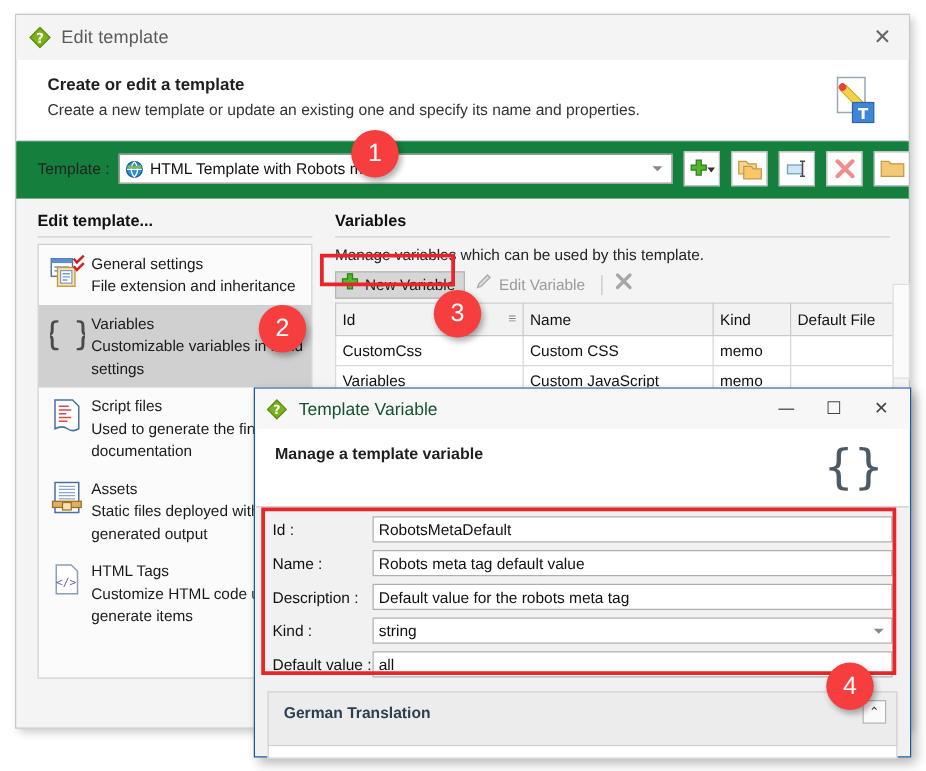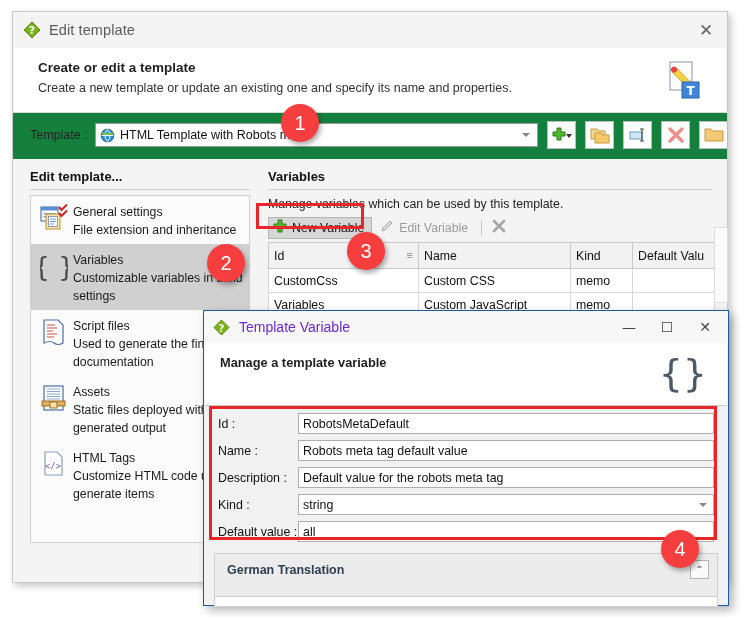--- a/index.html
+++ b/index.html
@@ -118,21 +118,21 @@
   .sort-glyph { float: right; color: #888; font-size: 11px; line-height: 13px; }
 
   
   .dialog {
     position: absolute; left: 203px; top: 310px; width: 526px; height: 296px;
     background: #f1f1f1; border: 1px solid #1b5a9e; box-sizing: border-box;
     box-shadow: 4px 4px 9px rgba(0,0,0,0.3);
   }
   .dlg-title { position: absolute; left: 0; top: 0; right: 0; height: 32px; background: #f7f7f7; display: flex; align-items: center; }
   .dlg-title .d-icon { margin-left: 9px; width: 17px; height: 17px; position: relative; }
-  .dlg-title-text { margin-left: 9px; font-size: 14px; color: #6d28d9; }
+  .dlg-title-text { margin-left: 9px; font-size: 14px; color: #14532d; }
   .dlg-btns { position: absolute; right: 4px; top: 0; height: 32px; display: flex; align-items: center; }
   .dlg-btn { width: 38px; height: 30px; display: flex; align-items: center; justify-content: center; color: #444; font-size: 14px; cursor: pointer; font-family: "DejaVu Sans", sans-serif; }
   .dlg-head {
     position: absolute; left: 1px; top: 32px; right: 1px; height: 62px;
     background: #ffffff; border-bottom: 1px solid #c8c8c8;
   }
   .dlg-h1 { position: absolute; left: 15px; top: 12px; font-size: 12.8px; font-weight: bold; color: #1f1f1f; }
   .dlg-h2 { position: absolute; left: 15px; top: 31px; font-size: 12.5px; color: #333; }
   .dlg-braces { position: absolute; right: 22px; top: 8px; font-size: 38px; color: #4c5a66; font-family: "DejaVu Sans", sans-serif; line-height: 44px; letter-spacing: -2px; }
 
@@ -377,21 +377,21 @@
               <col style="width:82px">
             </colgroup>
           <thead>
             <tr>
               <th>
                 <span>Id</span>
                 <span class="sort-glyph">≡</span>
               </th>
               <th>Name</th>
               <th>Kind</th>
-              <th>Default Valu</th>
+              <th>Default File</th>
             </tr>
           </thead>
           <tbody>
             <tr>
               <td>CustomCss</td>
               <td>Custom CSS</td>
               <td>memo</td>
               <td></td>
             </tr>
             <tr>

